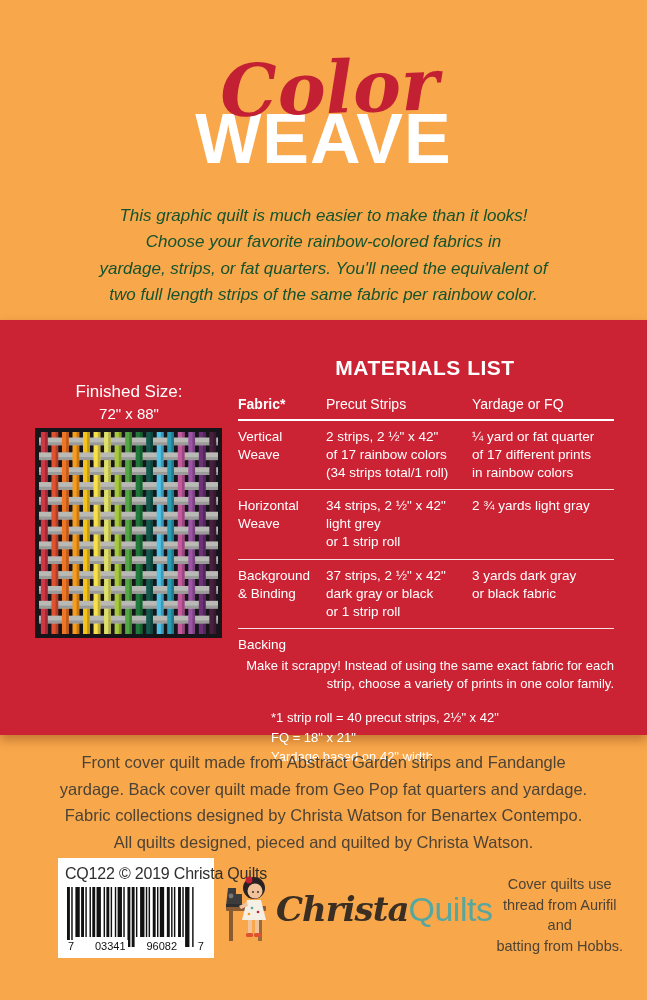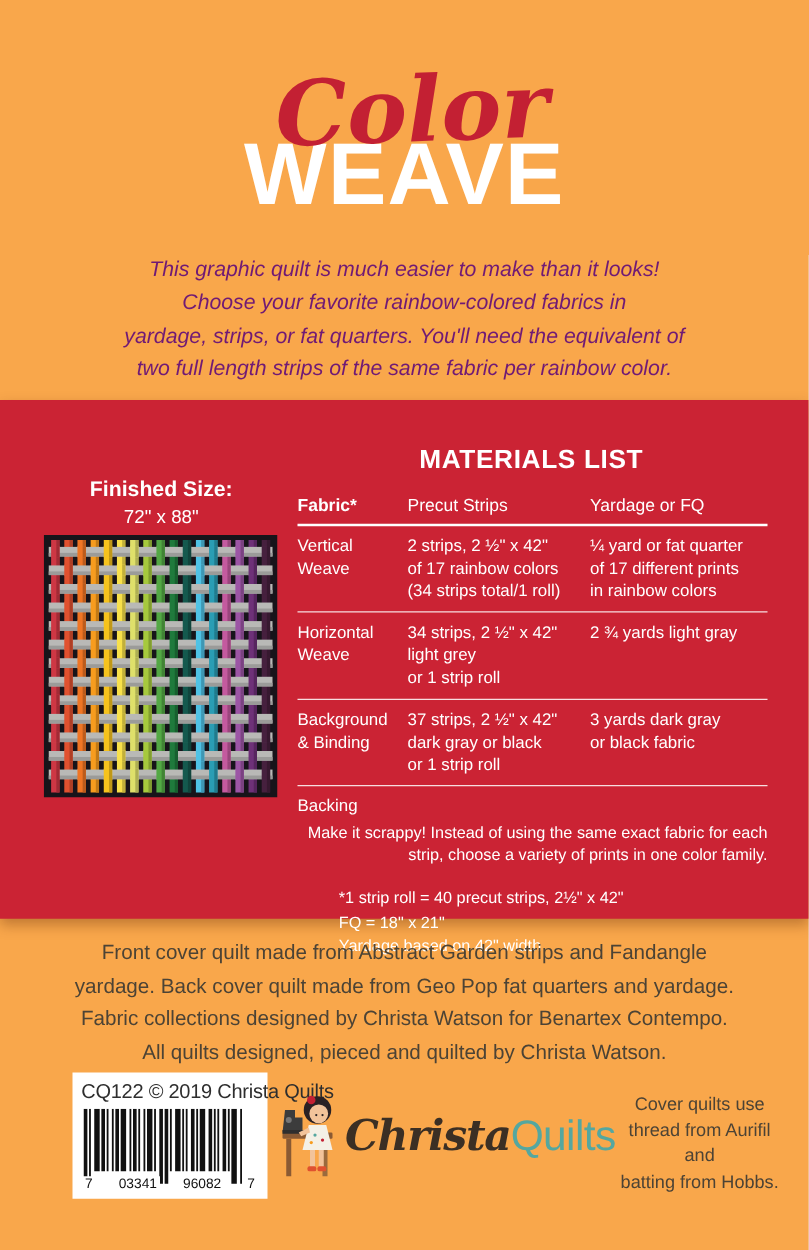--- a/index.html
+++ b/index.html
@@ -17,29 +17,29 @@
     color:#c32033; transform:translateX(6px) rotate(-2deg); z-index:2;
   }
   .title-main {
     position:absolute; top:104px; left:0; width:100%;
     text-align:center; font-weight:700; font-size:70px; line-height:1;
     letter-spacing:1px; color:#ffffff; z-index:1;
   }
   .intro {
     position:absolute; top:203px; left:0; width:100%;
     text-align:center; font-style:italic; font-size:17px; line-height:1.55;
-    color:#701a75; white-space:pre-line;
+    color:#14532d; white-space:pre-line;
   }
   
   .panel {
     position:absolute; top:320px; left:0; width:647px; height:415px;
     background:#cb2334; color:#ffffff;
     box-shadow:0 5px 10px rgba(90,35,5,.35);
   }
-  .finished-label { position:absolute; top:62px; left:0; width:258px; text-align:center; font-weight:700; font-size:17px; }
+  .finished-label { position:absolute; top:62px; left:0; width:258px; text-align:center; font-weight:400; font-size:17px; }
   .finished-value { position:absolute; top:85px; left:0; width:258px; text-align:center; font-size:15px; }
   .quilt-wrap { position:absolute; top:108px; left:35px; width:187px; height:210px; }
   .quilt-wrap svg { display:block; width:187px; height:210px; }
   .quilt-caption { position:absolute; top:332px; left:35px; width:187px; text-align:center; font-size:17px; }
 
   .materials-title {
     position:absolute; top:36px; left:238px; width:374px;
     text-align:center; font-weight:700; font-size:21px; letter-spacing:.5px;
   }
   .mat-table { position:absolute; top:76px; left:238px; width:376px; }

